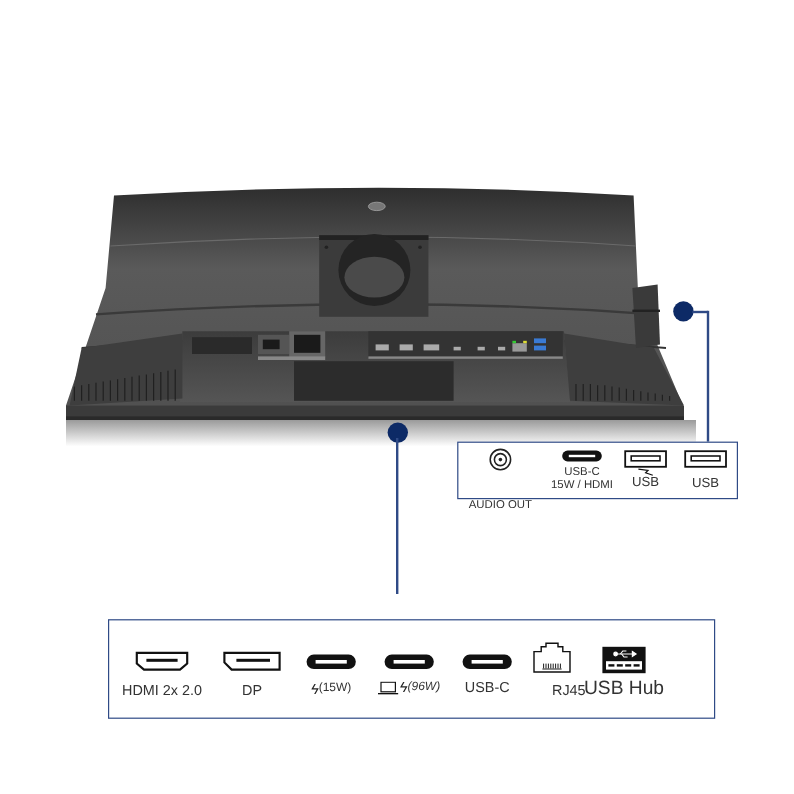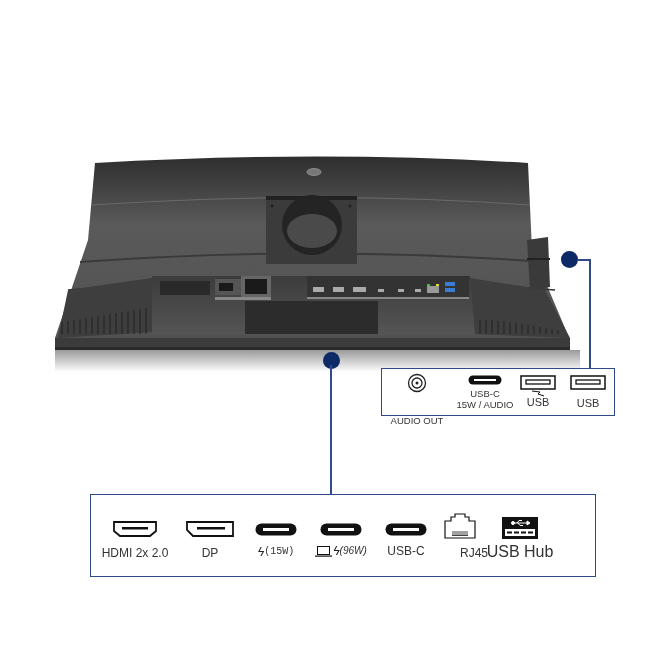--- a/index.html
+++ b/index.html
@@ -142,40 +142,40 @@
         <circle cx="10" cy="10" r="1.5" fill="#222"></circle>
       </svg>
       <div class="port-label" style="margin-top:22px;">AUDIO OUT</div>
     </div>
     <div class="port" style="left:70px;top:6px;width:66px;">
       <svg width="34" height="10" viewBox="0 0 34 10">
         <rect x="0.5" y="0.5" width="33" height="9" rx="4.5" fill="#111"></rect>
         <rect x="6" y="4" width="22" height="2" fill="#fff"></rect>
       </svg>
       <div class="port-label" style="margin-top:3px;">USB-C</div>
-      <div class="port-label">15W / AUDIO</div>
+      <div class="port-label">15W / HDMI</div>
     </div>
     <div class="port" style="left:136px;top:6px;width:40px;">
       <svg width="36" height="22" viewBox="0 0 36 22">
         <rect x="1" y="1" width="34" height="13" fill="#fff" stroke="#111" stroke-width="1.5"></rect>
         <rect x="6" y="5" width="24" height="4" fill="none" stroke="#111" stroke-width="1.3"></rect>
         <path d="M12 16 L20 17 L18 19 L24 21" stroke="#111" stroke-width="1" fill="none"></path>
       </svg>
       <div class="port-label" style="font-size:11px;">USB</div>
     </div>
     <div class="port" style="left:186px;top:6px;width:40px;">
       <svg width="36" height="15" viewBox="0 0 36 15">
         <rect x="1" y="1" width="34" height="13" fill="#fff" stroke="#111" stroke-width="1.5"></rect>
         <rect x="6" y="5" width="24" height="4" fill="none" stroke="#111" stroke-width="1.3"></rect>
       </svg>
       <div class="port-label" style="margin-top:8px;font-size:11px;">USB</div>
     </div>
   </div>
 
-  <div class="callout-box" style="left:90px;top:494px;width:506px;height:83px;">
+  <div class="callout-box" style="left:90px;top:516px;width:506px;height:83px;">
     <div class="port" style="left:4px;top:25px;width:80px;">
       <svg width="46" height="18" viewBox="0 0 46 18">
         <path d="M2 2 H44 V11 L38 16 H8 L2 11 Z" fill="#fff" stroke="#111" stroke-width="1.8"></path>
         <rect x="10" y="7" width="26" height="2.5" fill="#111"></rect>
       </svg>
       <div class="port-label" style="margin-top:9px;font-size:12px;">HDMI 2x 2.0</div>
     </div>
     <div class="port" style="left:92px;top:25px;width:54px;">
       <svg width="50" height="18" viewBox="0 0 50 18">
         <path d="M2 2 H48 V16 H8 L2 10 Z" fill="#fff" stroke="#111" stroke-width="1.8"></path>
@@ -183,21 +183,21 @@
       </svg>
       <div class="port-label" style="margin-top:9px;font-size:12px;">DP</div>
     </div>
     <div class="port" style="left:158px;top:28px;width:54px;">
       <svg width="42" height="13" viewBox="0 0 42 13">
         <rect x="0.5" y="0.5" width="41" height="12" rx="6" fill="#111"></rect>
         <rect x="8" y="5" width="26" height="3" fill="#fff"></rect>
       </svg>
       <div style="display:flex;align-items:center;margin-top:9px;">
         <span style="font-size:12px;font-style:italic;">ϟ</span>
-        <span class="port-label" style="font-size:10px;font-family:Liberation Mono, monospace;">(15W)</span>
+        <span class="port-label" style="font-size:10px;">(15W)</span>
       </div>
     </div>
     <div class="port" style="left:218px;top:28px;width:64px;">
       <svg width="42" height="13" viewBox="0 0 42 13">
         <rect x="0.5" y="0.5" width="41" height="12" rx="6" fill="#111"></rect>
         <rect x="8" y="5" width="26" height="3" fill="#fff"></rect>
       </svg>
       <div style="display:flex;align-items:center;margin-top:8px;">
         <svg width="17" height="11" viewBox="0 0 17 11">
           <rect x="2.5" y="0.5" width="12" height="8" fill="none" stroke="#111" stroke-width="1"></rect>

